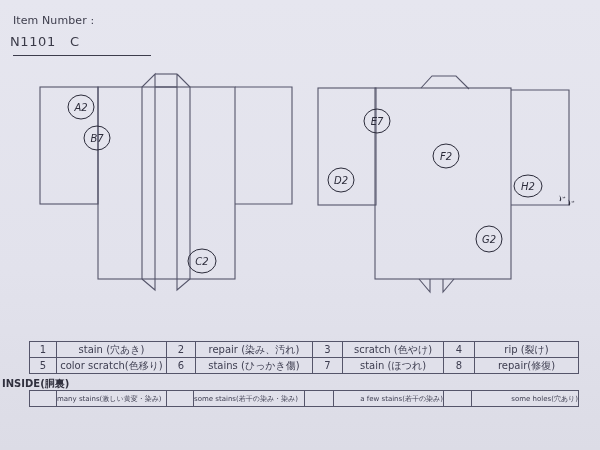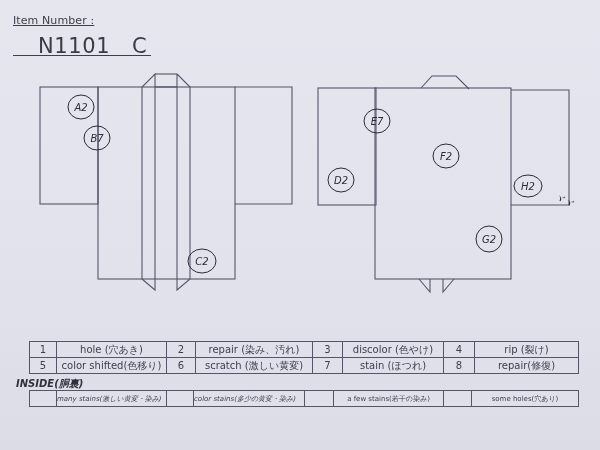--- a/index.html
+++ b/index.html
@@ -5,25 +5,25 @@
   html, body { margin: 0; padding: 0; }
   body {
     width: 600px; height: 450px; overflow: hidden;
     background: linear-gradient(180deg, #e6e6ef 0%, #e2e2ec 60%, #dcdce6 100%);
     font-family: "DejaVu Sans", sans-serif;
     color: #3a3a48;
     position: relative;
   }
   .item-label {
     position: absolute; left: 13px; top: 14px;
-    font-size: 11px; color: #3d3d4c; letter-spacing: 0.1px; text-decoration: underline;
+    font-size: 11px; color: #3d3d4c; letter-spacing: 0.1px;
   }
   .item-number {
-    position: absolute; left: 38px; top: 34px;
-    font-size: 21px; color: #3a3a48; letter-spacing: 0.6px;
+    position: absolute; left: 10px; top: 34px;
+    font-size: 13px; color: #3a3a48; letter-spacing: 0.6px;
     font-family: "DejaVu Sans", sans-serif;
     white-space: pre;
   }
   .item-underline {
     position: absolute; left: 13px; top: 55px; width: 138px; height: 1px;
     background: #3d3d4c;
   }
   svg.diagram { position: absolute; left: 0; top: 0; }
   .line { stroke: #55556a; stroke-width: 1.1; fill: none; }
   .mark-circle { stroke: #2b2b3a; stroke-width: 1; fill: none; }
@@ -33,32 +33,32 @@
     position: absolute; left: 29px; top: 341px;
     border-collapse: collapse; table-layout: fixed; width: 549px;
     font-size: 10px; color: #3d3d50;
   }
   table.legend td {
     border: 1px solid #55556a; height: 15px; padding: 0; text-align: center;
     white-space: nowrap; overflow: hidden;
     background: #e0e0ea;
   }
   .inside-label {
-    position: absolute; left: 16px; top: 377px; font-size: 10px; color: #30303e; font-weight: bold; font-style: italic;
+    position: absolute; left: 2px; top: 377px; font-size: 10px; color: #30303e; font-weight: bold;
   }
   table.inside {
     position: absolute; left: 29px; top: 390px;
     border-collapse: collapse; table-layout: fixed; width: 549px;
     font-size: 7px; color: #3d3d50;
   }
   table.inside td {
-    border: 1px solid #55556a; height: 15px; padding: 0; text-align: center;
+    border: 1px solid #55556a; height: 15px; padding: 0; text-align: right;
     white-space: nowrap; overflow: hidden; background: #e0e0ea;
   }
-  table.inside td.left { text-align: left; font-style: italic; }
+  table.inside td.left { text-align: left; }
 </style>
 </head>
 <body>
 
 <div class="item-label">Item Number :</div>
 <div class="item-number">N1101   C</div>
 <div class="item-underline"></div>
 
 <svg class="diagram" width="600" height="330" viewBox="0 0 600 330">
 
@@ -126,33 +126,33 @@
       <col style="width:29px">
       <col style="width:117px">
     <col style="width:30px">
       <col style="width:101px">
       <col style="width:31px">
       <col style="width:104px">
   </colgroup>
   <tbody>
       <tr>
     <td>1</td>
-    <td>hole (穴あき)</td>
+    <td>stain (穴あき)</td>
     <td>2</td>
     <td>repair (染み、汚れ)</td>
     <td>3</td>
-    <td>discolor (色やけ)</td>
+    <td>scratch (色やけ)</td>
     <td>4</td>
     <td>rip (裂け)</td>
   </tr>
   <tr>
     <td>5</td>
-    <td>color shifted(色移り)</td>
+    <td>color scratch(色移り)</td>
     <td>6</td>
-    <td>scratch (激しい黄変)</td>
+    <td>stains (ひっかき傷)</td>
     <td>7</td>
     <td>stain (ほつれ)</td>
     <td>8</td>
     <td>repair(修復)</td>
   </tr>
 </tbody>
   </table>
 
 <div class="inside-label">INSIDE(胴裏)</div>
 
@@ -165,20 +165,20 @@
     <col style="width:29px">
       <col style="width:110px">
       <col style="width:28px">
       <col style="width:107px">
   </colgroup>
   <tbody>
       <tr>
     <td></td>
     <td class="left">many stains(激しい黄変・染み)</td>
     <td></td>
-    <td class="left">color stains(多少の黄変・染み)</td>
+    <td class="left">some stains(若干の染み・染み)</td>
     <td></td>
     <td>a few stains(若干の染み)</td>
     <td></td>
     <td>some holes(穴あり)</td>
   </tr>
 </tbody>
   </table>
 
 </body></html>

